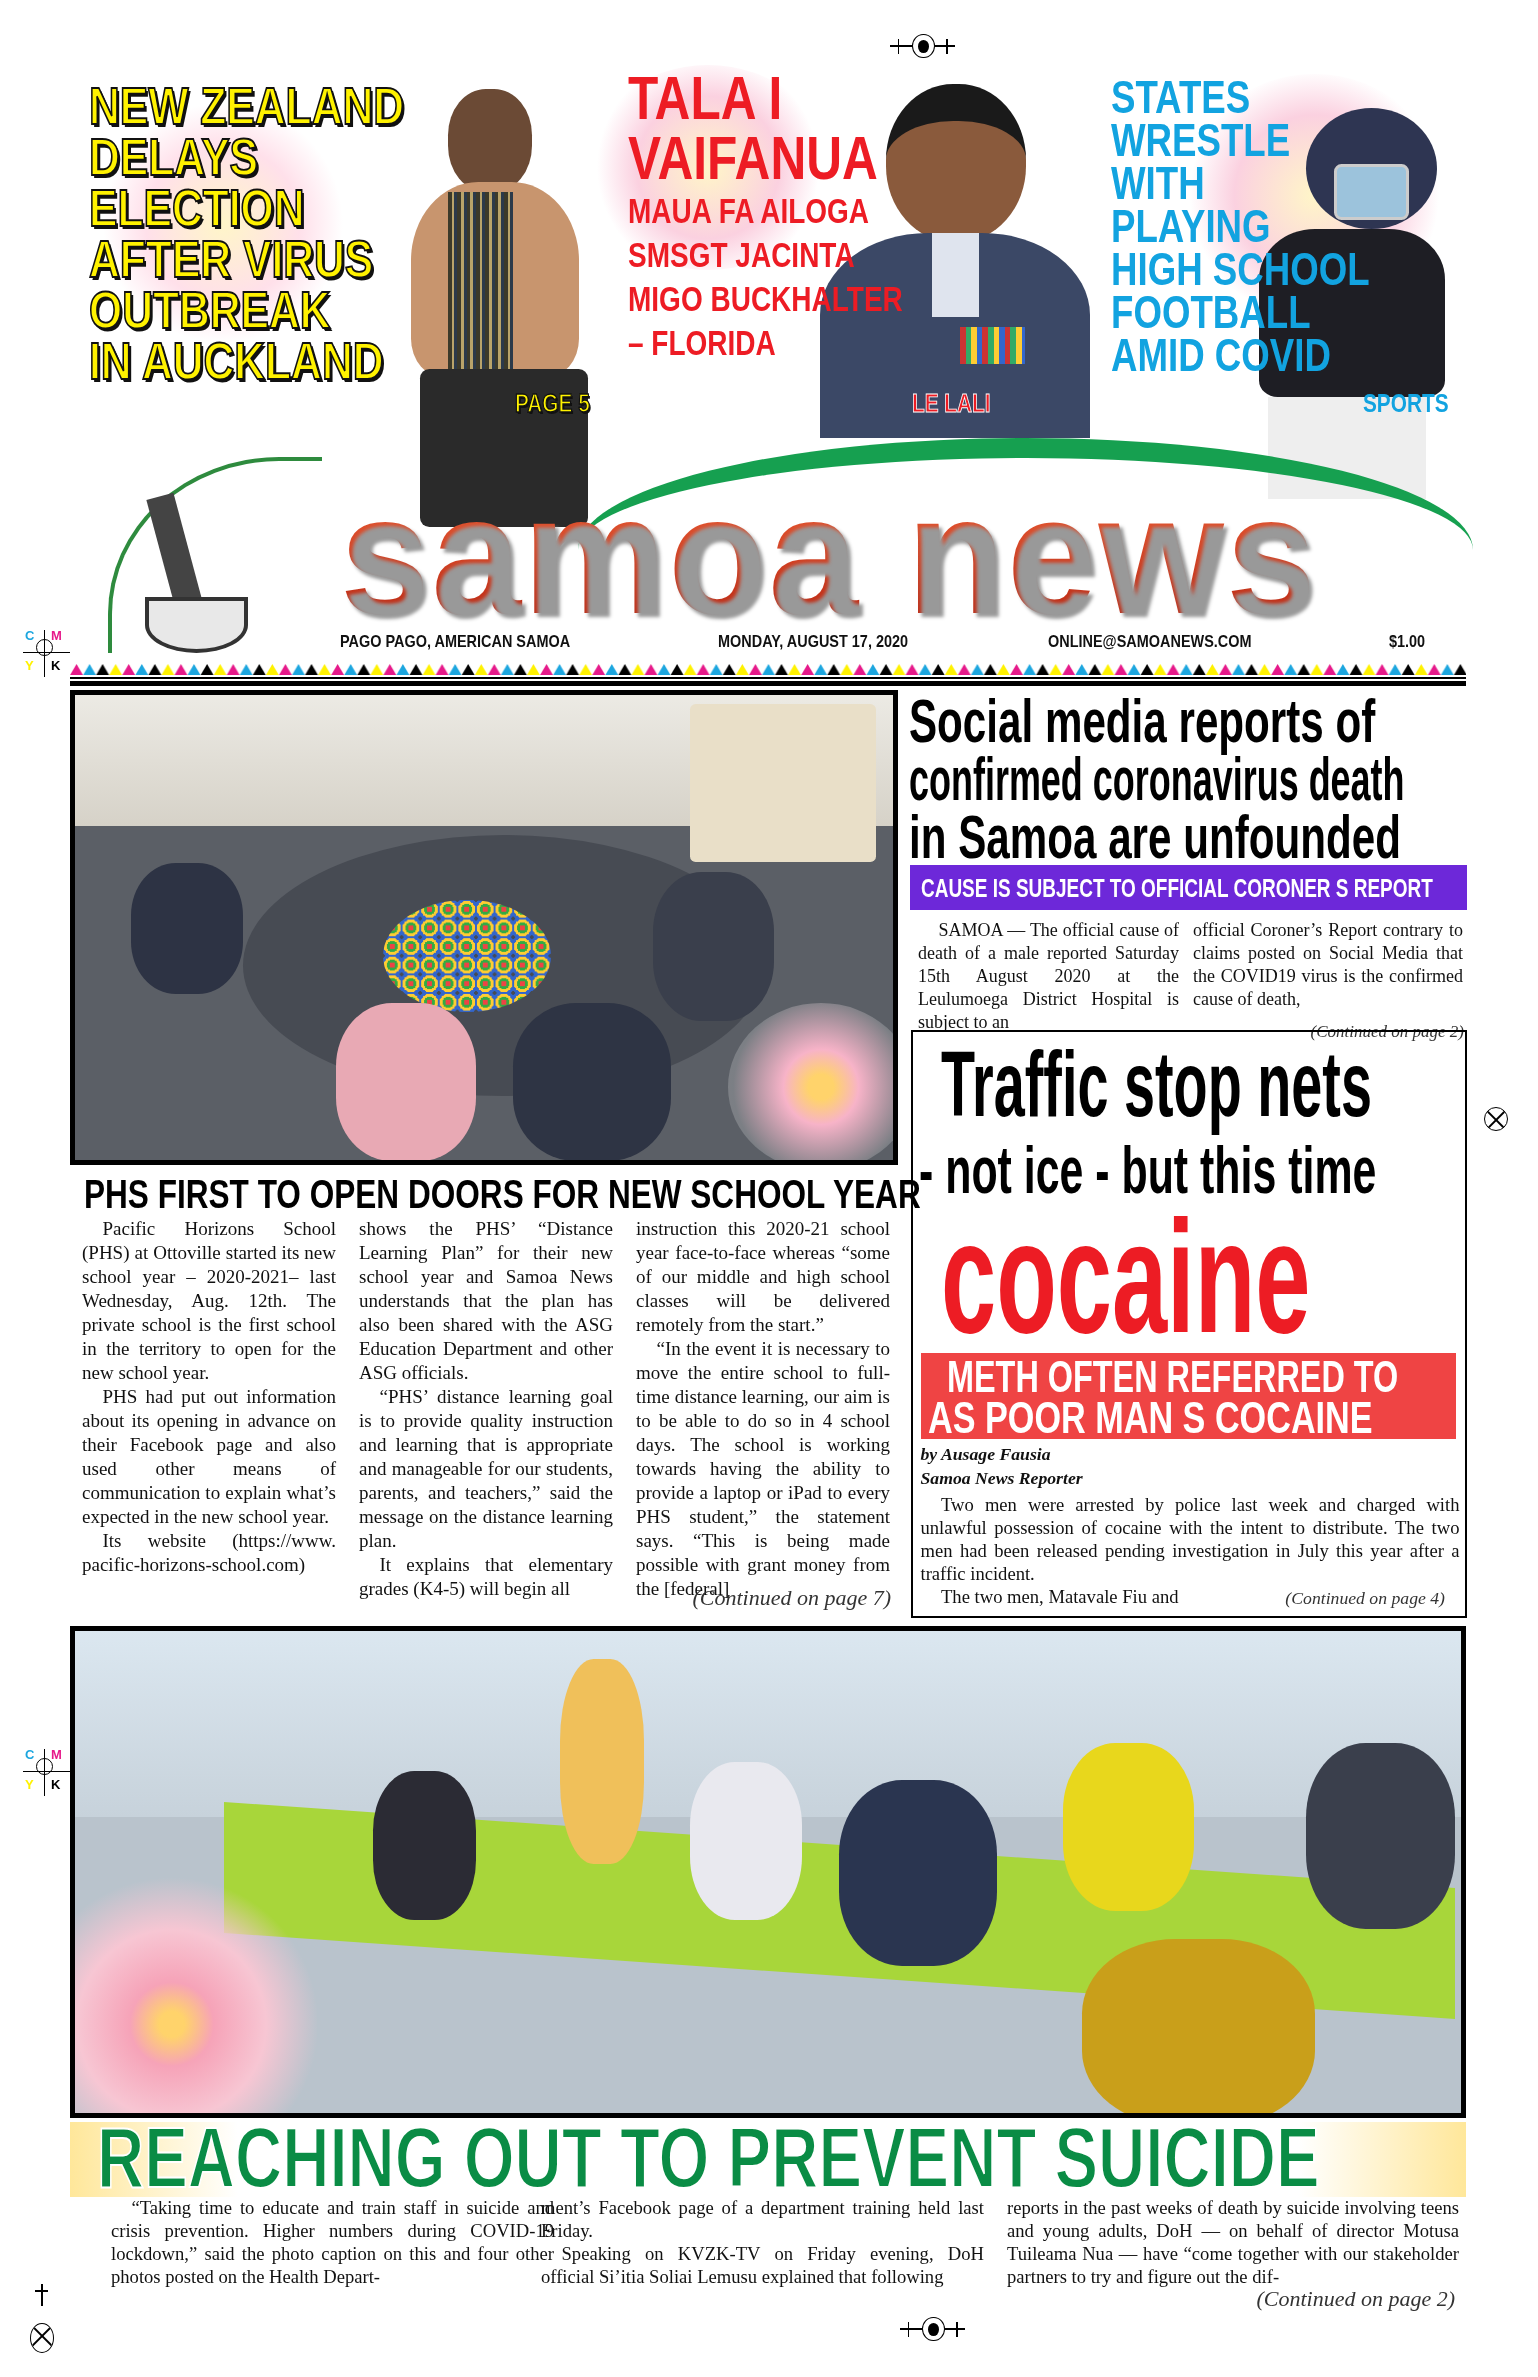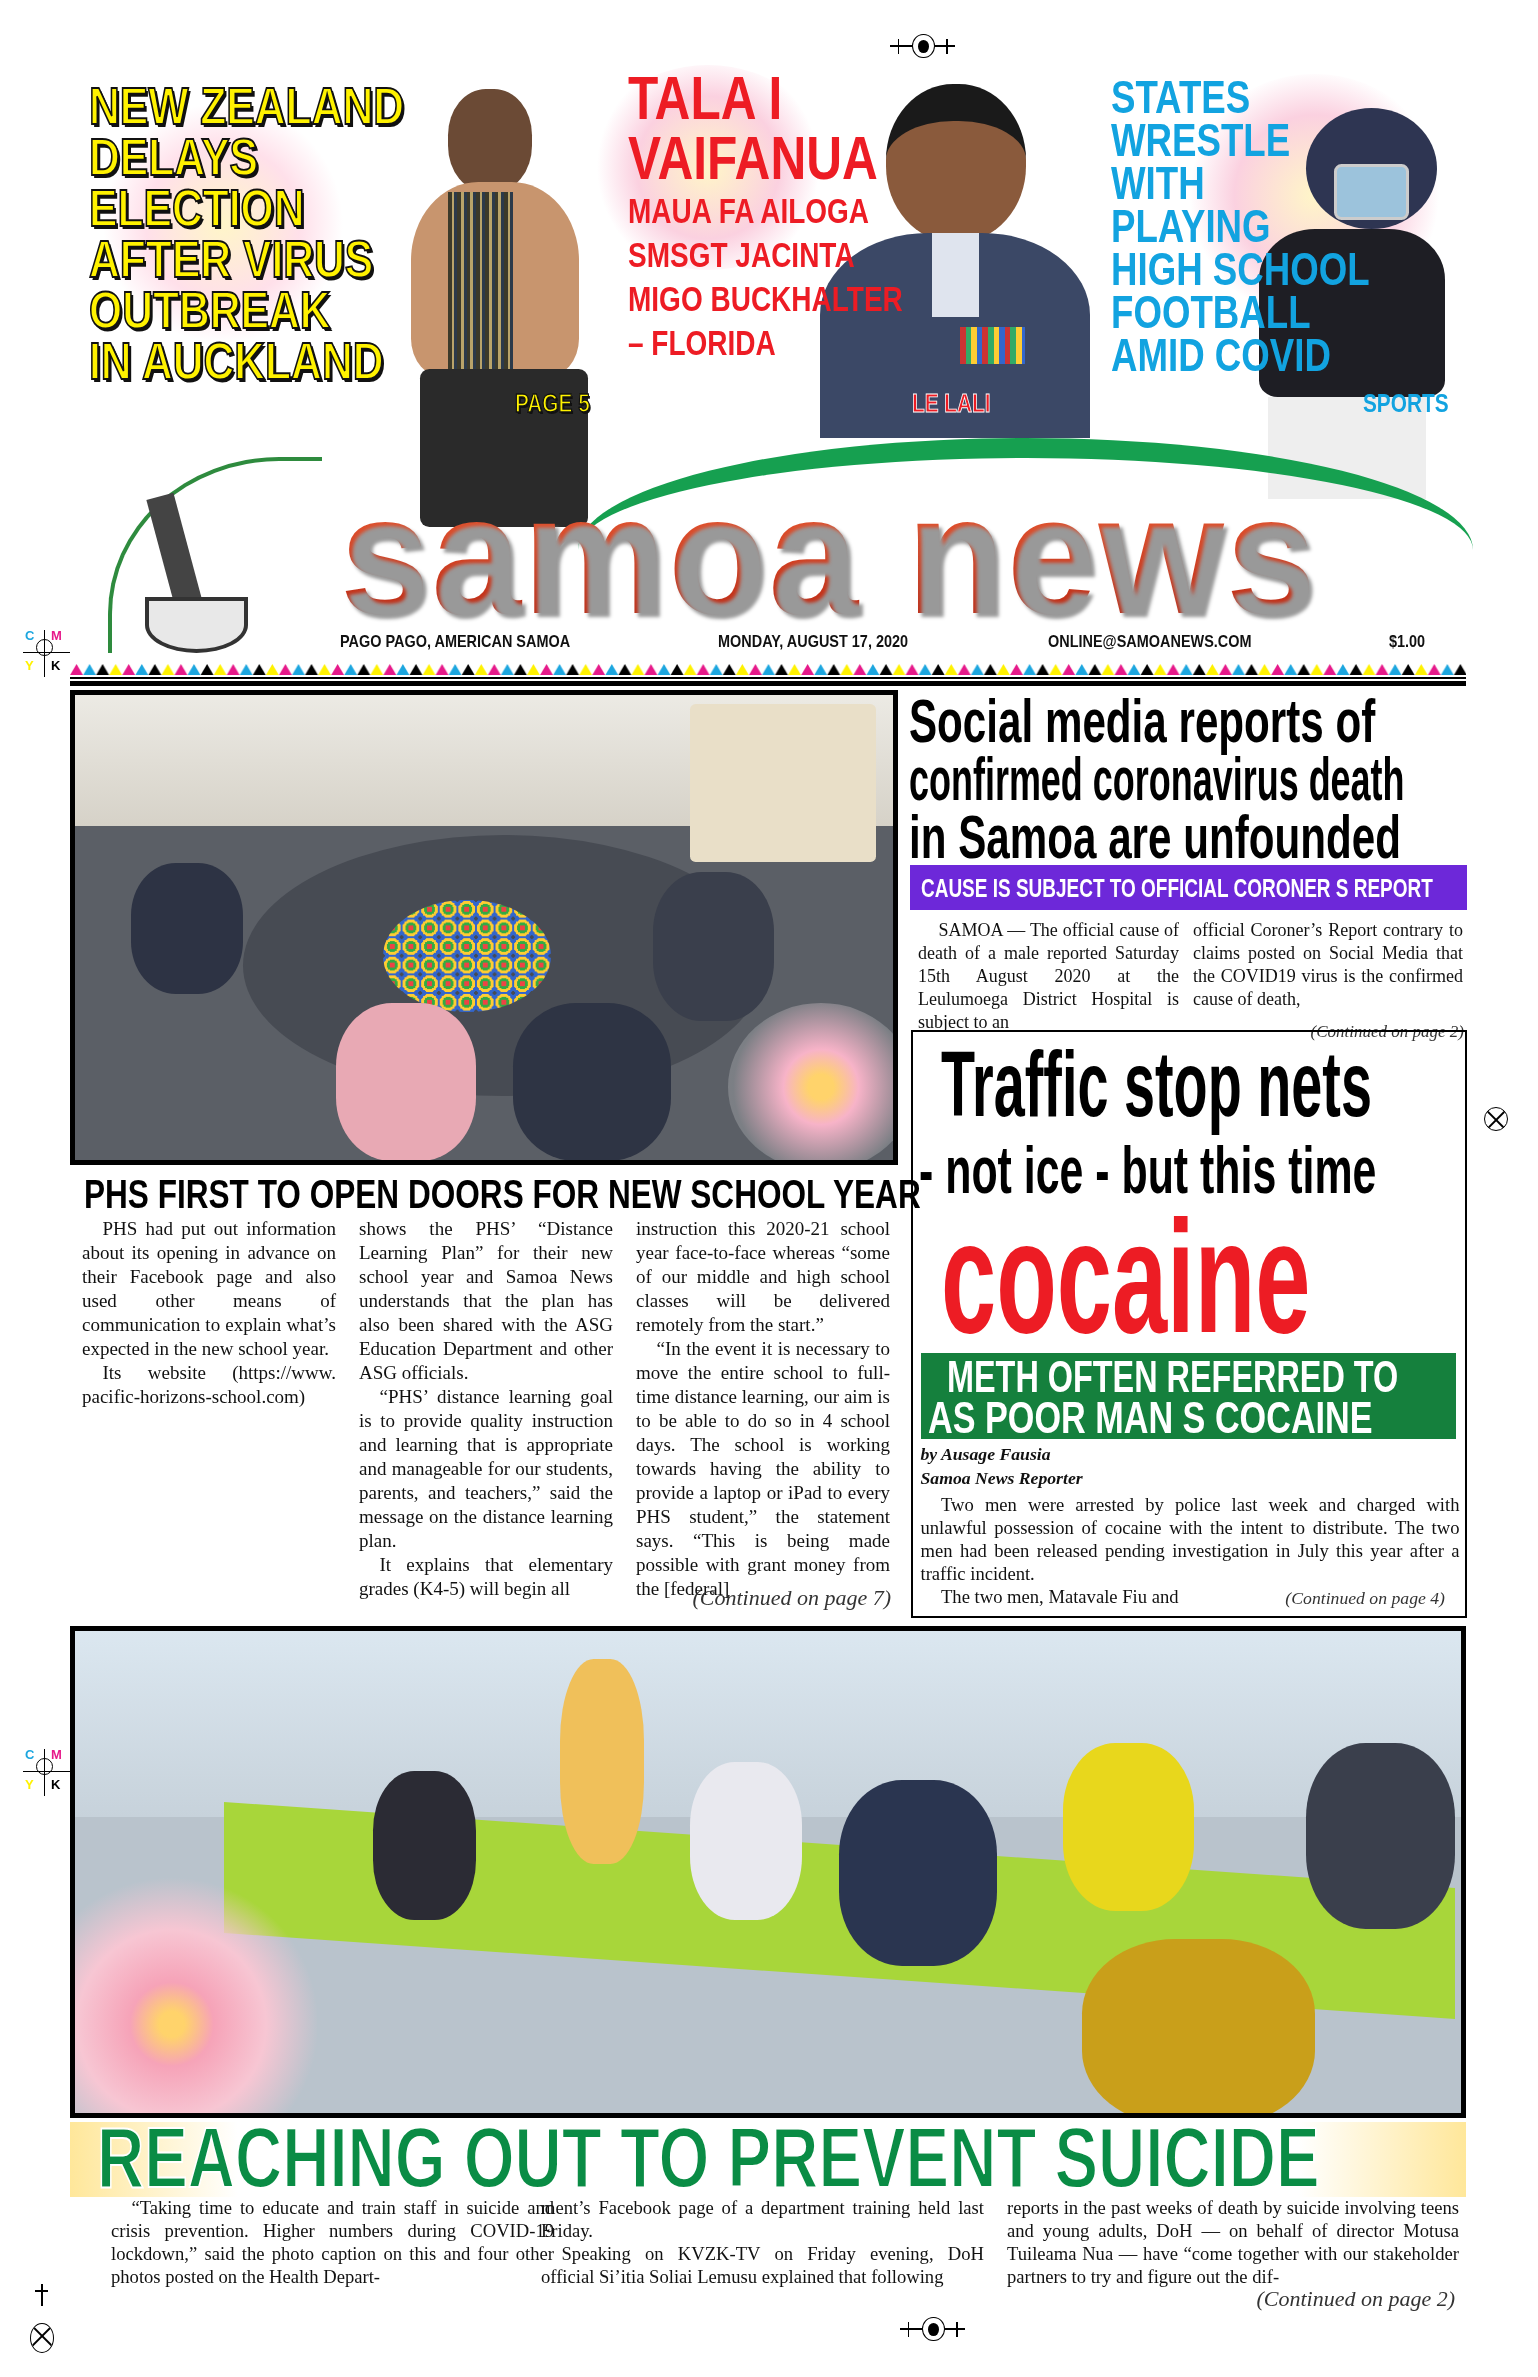--- a/index.html
+++ b/index.html
@@ -169,20 +169,21 @@
   <div class="abs" style="left:56px; top:168px; width:112px; height:131px; border-radius:40%; background:#2d3344;"></div>
   <div class="abs" style="left:261px; top:308px; width:140px; height:158px; border-radius:40%; background:#e8a9b4;"></div>
   <div class="abs" style="left:438px; top:308px; width:158px; height:158px; border-radius:40%; background:#2e3444;"></div>
   <div class="abs" style="left:578px; top:177px; width:121px; height:149px; border-radius:40%; background:#3a3f4c;"></div>
   <div class="flower" style="left:653px; top:308px; width:186px; height:168px; background:radial-gradient(circle, #ffd36b 0 10%, #f7b3c8 30%, rgba(255,255,255,0.2) 70%);"></div>
 </div>
 
 <div class="cond abs" style="left:84px; top:1171px; font-size:41px; line-height:47px; color:#000; transform:scaleX(0.77);">PHS FIRST TO OPEN DOORS FOR NEW SCHOOL YEAR</div>
 
 <div class="col-text" style="left:82px; top:1217px; width:254px;">
+  <p>Pacific Horizons School (PHS) at Ottoville started its new school year – 2020-2021– last Wednesday, Aug. 12th. The private school is the first school in the territory to open for the new school year.</p>
   <p>PHS had put out information about its opening in advance on their Facebook page and also used other means of communication to explain what’s expected in the new school year.</p>
   <p>Its website (https://www. pacific-horizons-school.com)</p>
 </div>
 <div class="col-text" style="left:359px; top:1217px; width:254px;">
   <p style="text-indent:0">shows the PHS’ “Distance Learning Plan” for their new school year and Samoa News understands that the plan has also been shared with the ASG Education Department and other ASG officials.</p>
   <p>“PHS’ distance learning goal is to provide quality instruction and learning that is appropriate and manageable for our students, parents, and teachers,” said the message on the distance learning plan.</p>
   <p>It explains that elementary grades (K4-5) will begin all</p>
 </div>
 <div class="col-text" style="left:636px; top:1217px; width:254px;">
   <p style="text-indent:0">instruction this 2020-21 school year face-to-face whereas “some of our middle and high school classes will be delivered remotely from the start.”</p>
@@ -203,21 +204,21 @@
 </div>
 <div class="col-text" style="left:1193px; top:919px; width:270px; font-size:18px; line-height:23px;">
   <p style="text-indent:0">official Coroner’s Report contrary to claims posted on Social Media that the COVID19 virus is the confirmed cause of death,</p>
 </div>
 <div class="cont abs" style="left:1212px; top:1022px; width:252px; font-size:17px;">(Continued on page 2)</div>
 
 <div class="abs" style="left:911px; top:1030px; width:556px; height:588px; border:2.8px solid #000;">
   <div class="cond abs" style="left:28px; top:5.6px; font-size:93px; line-height:93px; color:#000; transform:scaleX(0.6);">Traffic stop nets</div>
   <div class="cond abs" style="left:5.6px; top:104px; font-size:67px; line-height:67px; color:#000; transform:scaleX(0.64);">- not ice - but this time</div>
   <div class="cond abs" style="left:28px; top:166px; font-size:160px; line-height:158px; color:#ed1c24; transform:scaleX(0.62);">cocaine</div>
-  <div class="abs" style="left:7.5px; top:321px; width:535px; height:86px; background:#15803d;">
+  <div class="abs" style="left:7.5px; top:321px; width:535px; height:86px; background:#ef4444;">
     <div class="cond abs" style="left:26px; top:1.9px; font-size:45px; line-height:43px; color:#fff; transform:scaleX(0.72);">METH OFTEN REFERRED TO</div>
     <div class="cond abs" style="left:7.5px; top:43px; font-size:45px; line-height:43px; color:#fff; transform:scaleX(0.76);">AS   POOR MAN S COCAINE</div>
   </div>
   <div class="abs" style="left:7.5px; top:412px; font-size:17.7px; font-weight:bold; font-style:italic;">by Ausage Fausia</div>
   <div class="abs" style="left:7.5px; top:436px; font-size:17.7px; font-weight:bold; font-style:italic;">Samoa News Reporter</div>
   <div class="col-text" style="left:7.5px; top:461px; width:539px; font-size:18.6px; line-height:23px;">
     <p>Two men were arrested by police last week and charged with unlawful possession of cocaine with the intent to distribute. The two men had been released pending investigation in July this year after a traffic incident.</p>
     <p>The two men, Matavale Fiu and</p>
   </div>
   <div class="cont abs" style="left:280px; top:556px; width:252px; font-size:17.7px;">(Continued on page 4)</div>

